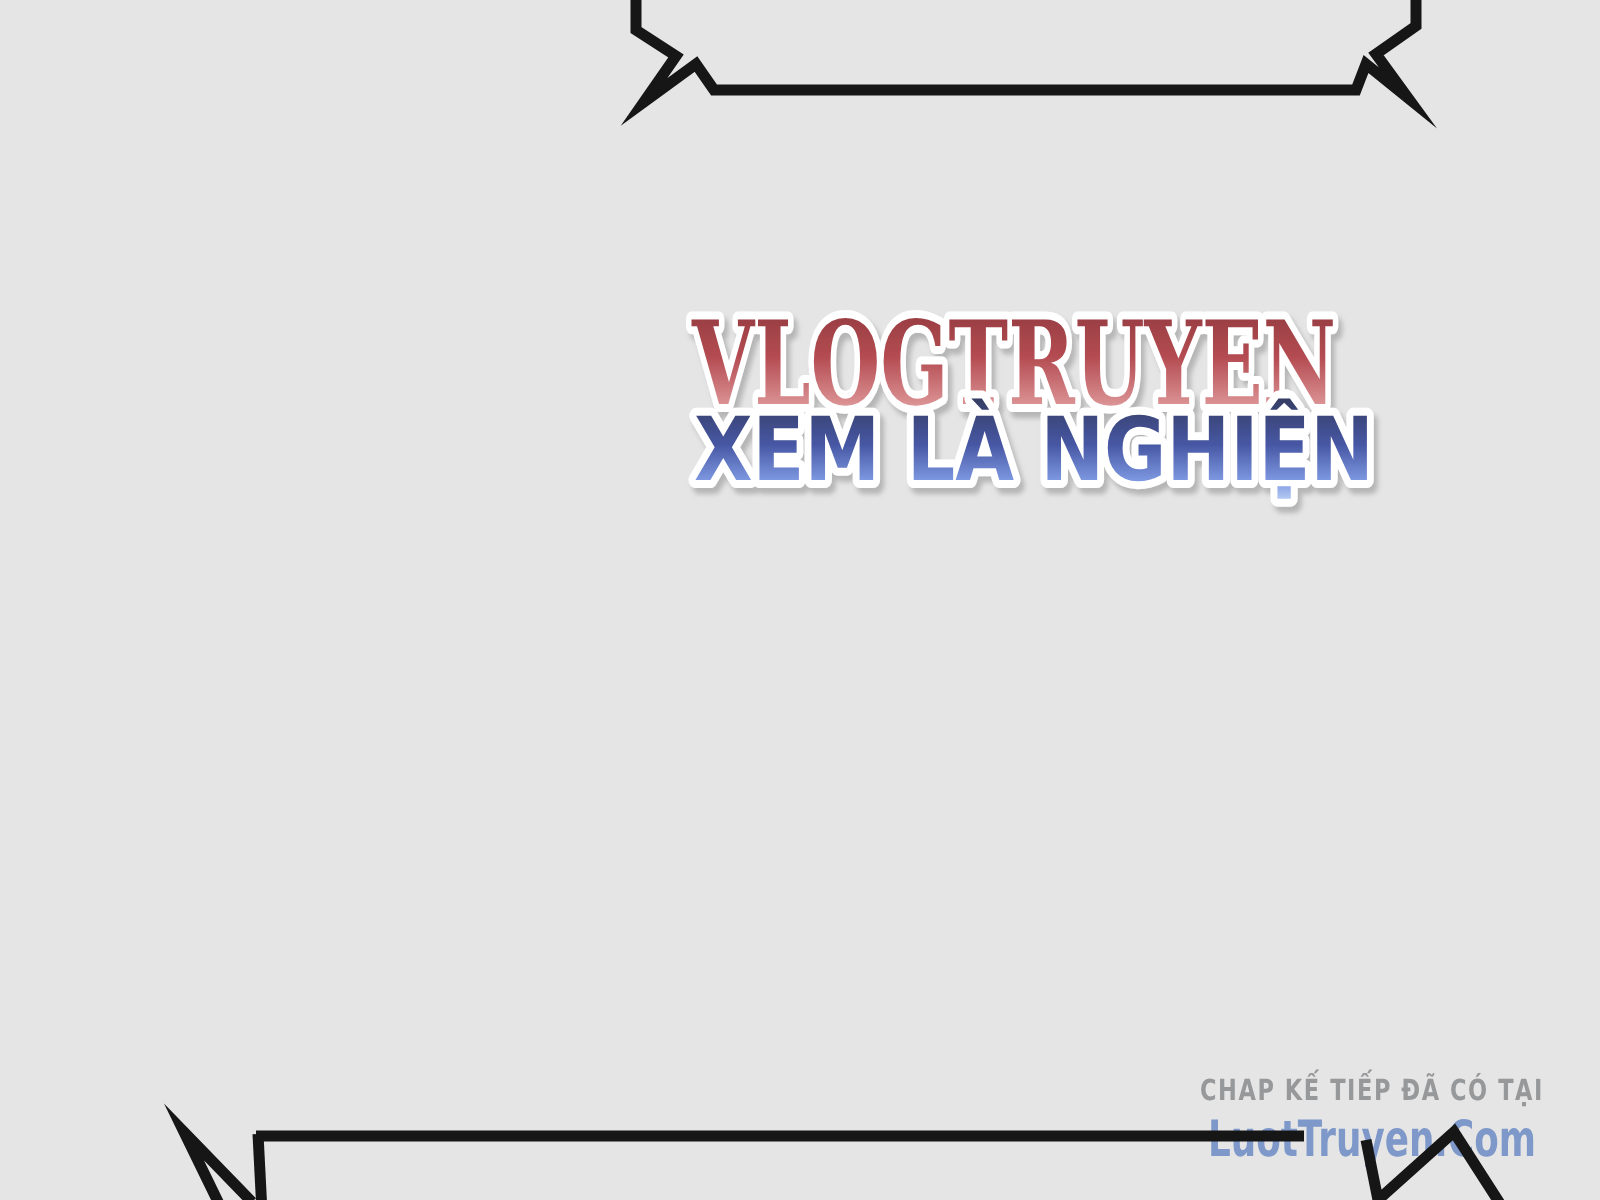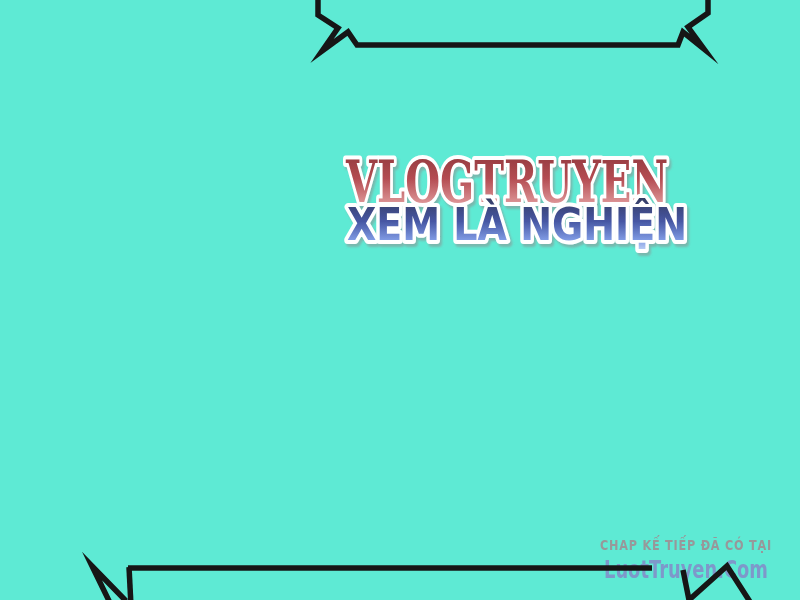--- a/index.html
+++ b/index.html
@@ -6,21 +6,21 @@
     margin: 0;
     padding: 0;
     background: #ffffff;
     font-family: "DejaVu Sans", sans-serif;
   }
   .page {
     position: relative;
     width: 800px;
     height: 600px;
     overflow: hidden;
-    background: #5eead4;
+    background: #e5e5e5;
   }
   .page svg {
     position: absolute;
     left: 0;
     top: 0;
     display: block;
   }
   .title-text {
     font-family: "DejaVu Serif", serif;
     font-weight: bold;

